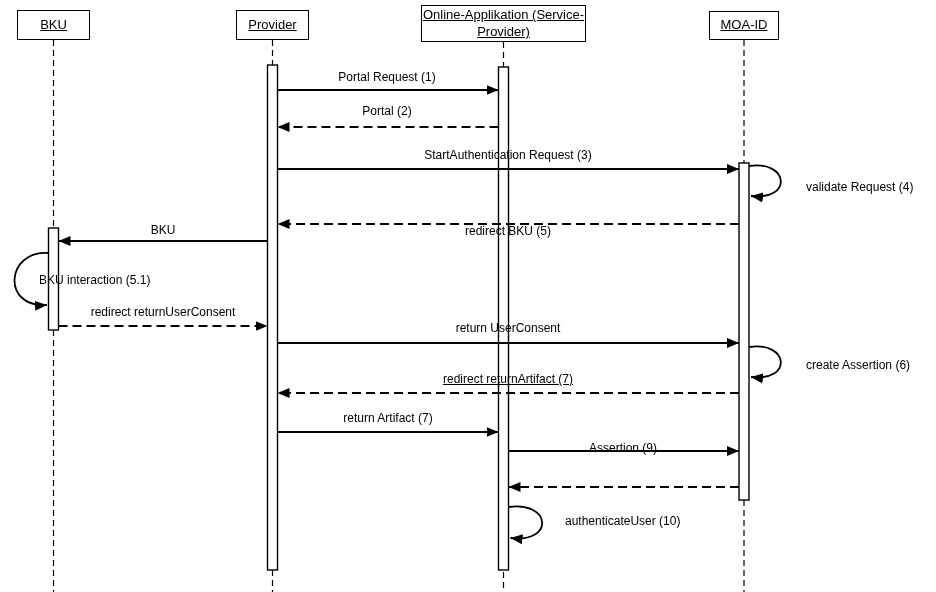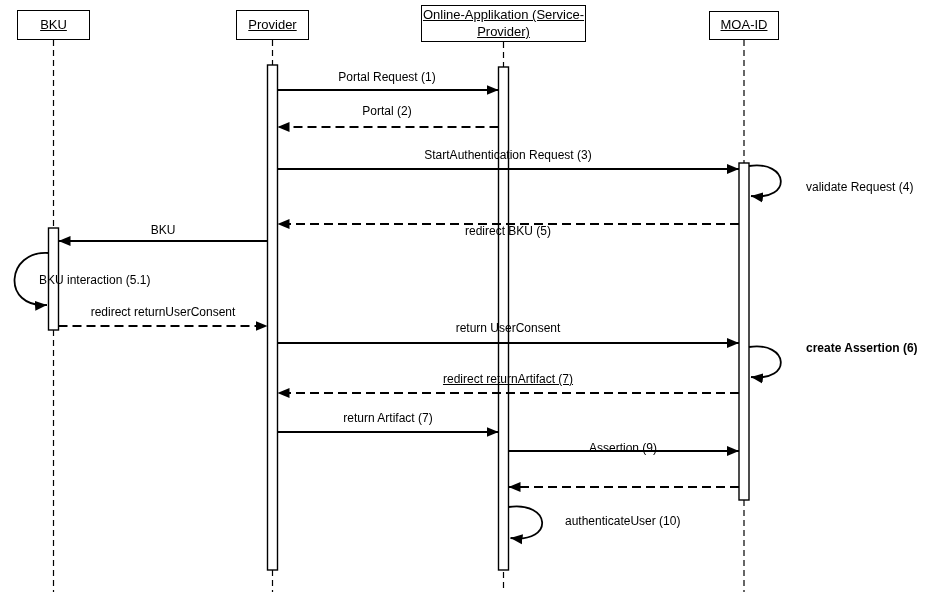--- a/index.html
+++ b/index.html
@@ -96,19 +96,19 @@
 
   <div class="msg-label centered" style="left:387px; top:69px;">Portal Request (1)</div>
   <div class="msg-label centered" style="left:387px; top:103px;">Portal (2)</div>
   <div class="msg-label centered" style="left:508px; top:147px;">StartAuthentication Request (3)</div>
   <div class="msg-label" style="left:806px; top:179px;">validate Request (4)</div>
   <div class="msg-label centered" style="left:508px; top:214px;margin-top:9px;">redirect BKU (5)</div>
   <div class="msg-label centered" style="left:163px; top:222px;">BKU</div>
   <div class="msg-label" style="left:3px; top:272px;margin-left:36px;">BKU interaction (5.1)</div>
   <div class="msg-label centered" style="left:163px; top:304px;">redirect returnUserConsent</div>
   <div class="msg-label centered" style="left:508px; top:320px;">return UserConsent</div>
-  <div class="msg-label" style="left:806px; top:340px;font-weight:bold;">create Assertion (6)</div>
+  <div class="msg-label" style="left:806px; top:357px;">create Assertion (6)</div>
   <div class="msg-label centered" style="left:508px; top:371px;text-decoration:underline;">redirect returnArtifact (7)</div>
   <div class="msg-label centered" style="left:388px; top:410px;">return Artifact (7)</div>
   <div class="msg-label centered" style="left:623px; top:440px;">Assertion (9)</div>
   <div class="msg-label" style="left:565px; top:513px;">authenticateUser (10)</div>
 
 </div>
 
 </body></html>

